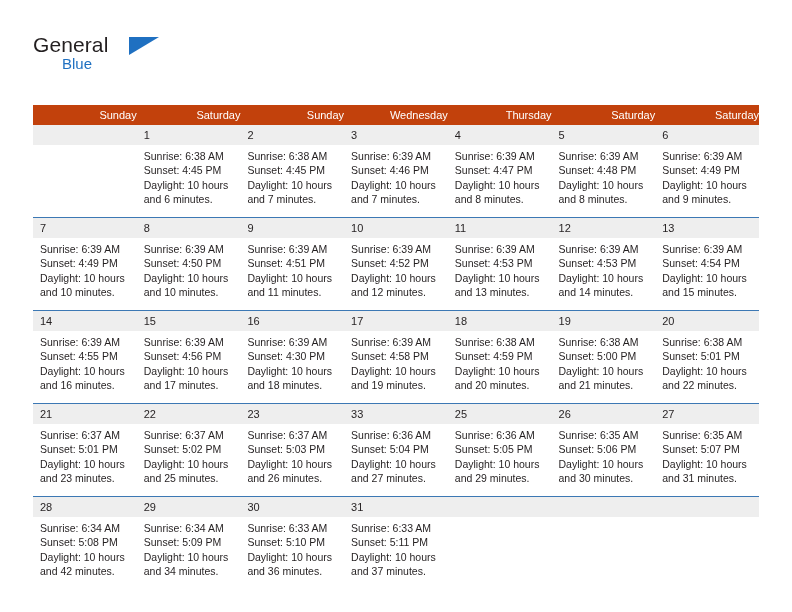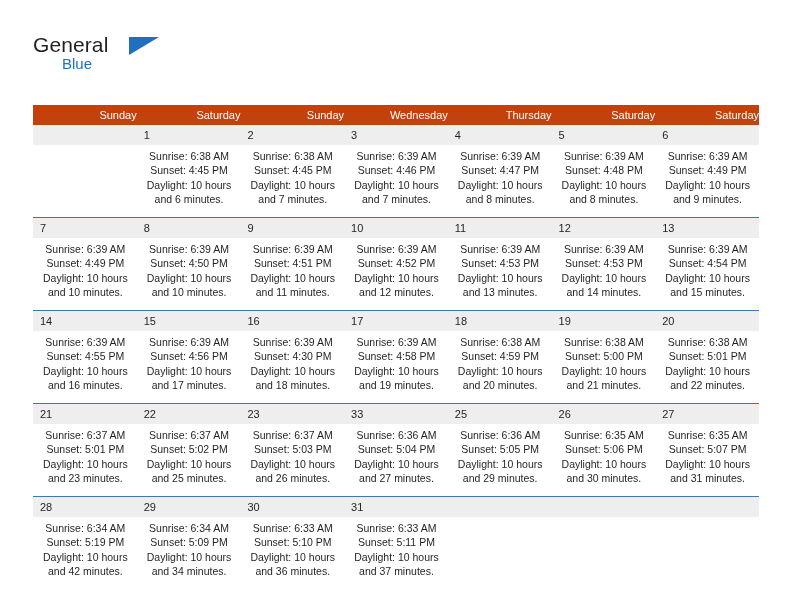--- a/index.html
+++ b/index.html
@@ -120,21 +120,20 @@
   .daynum.blank {
     color: transparent;
   }
   .cellbody {
     padding: 4px 6px 10px 7px;
     font-size: 10.5px;
     color: #231f20;
     line-height: 14.4px;
     min-height: 72px;
     box-sizing: border-box;
-    text-align: center;
   }
   .cellbody .ln {
     white-space: nowrap;
   }
   .cellbody.empty {
     min-height: 72px;
   }
 </style>
 </head>
 <body>
@@ -418,21 +417,21 @@
               <div class="ln">Daylight: 10 hours</div>
               <div class="ln">and 31 minutes.</div>
             </div>
           </td>
         </tr>
         <tr class="weekrow">
           <td>
             <div class="daynum">28</div>
             <div class="cellbody">
               <div class="ln">Sunrise: 6:34 AM</div>
-              <div class="ln">Sunset: 5:19 PM</div>
+              <div class="ln">Sunset: 5:08 PM</div>
               <div class="ln">Daylight: 10 hours</div>
               <div class="ln">and 42 minutes.</div>
             </div>
           </td>
           <td>
             <div class="daynum">29</div>
             <div class="cellbody">
               <div class="ln">Sunrise: 6:34 AM</div>
               <div class="ln">Sunset: 5:09 PM</div>
               <div class="ln">Daylight: 10 hours</div>

